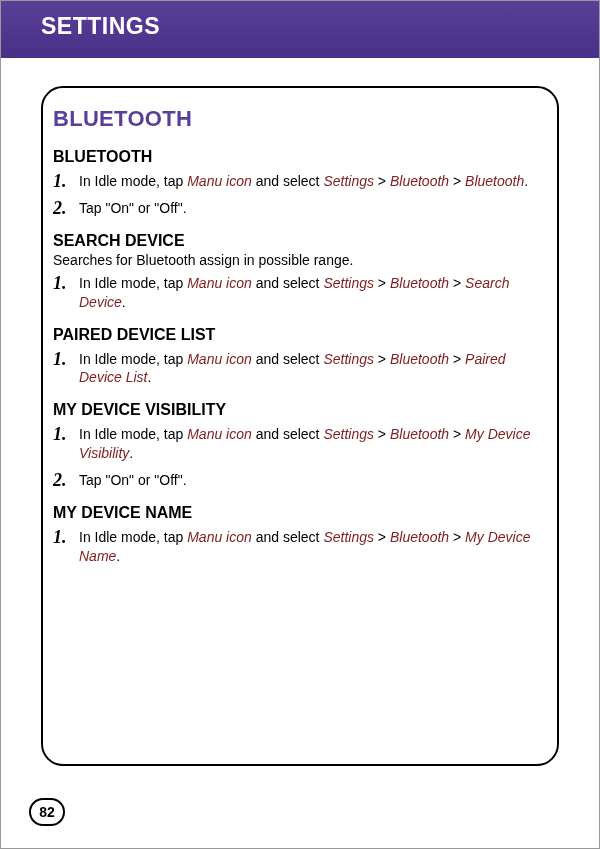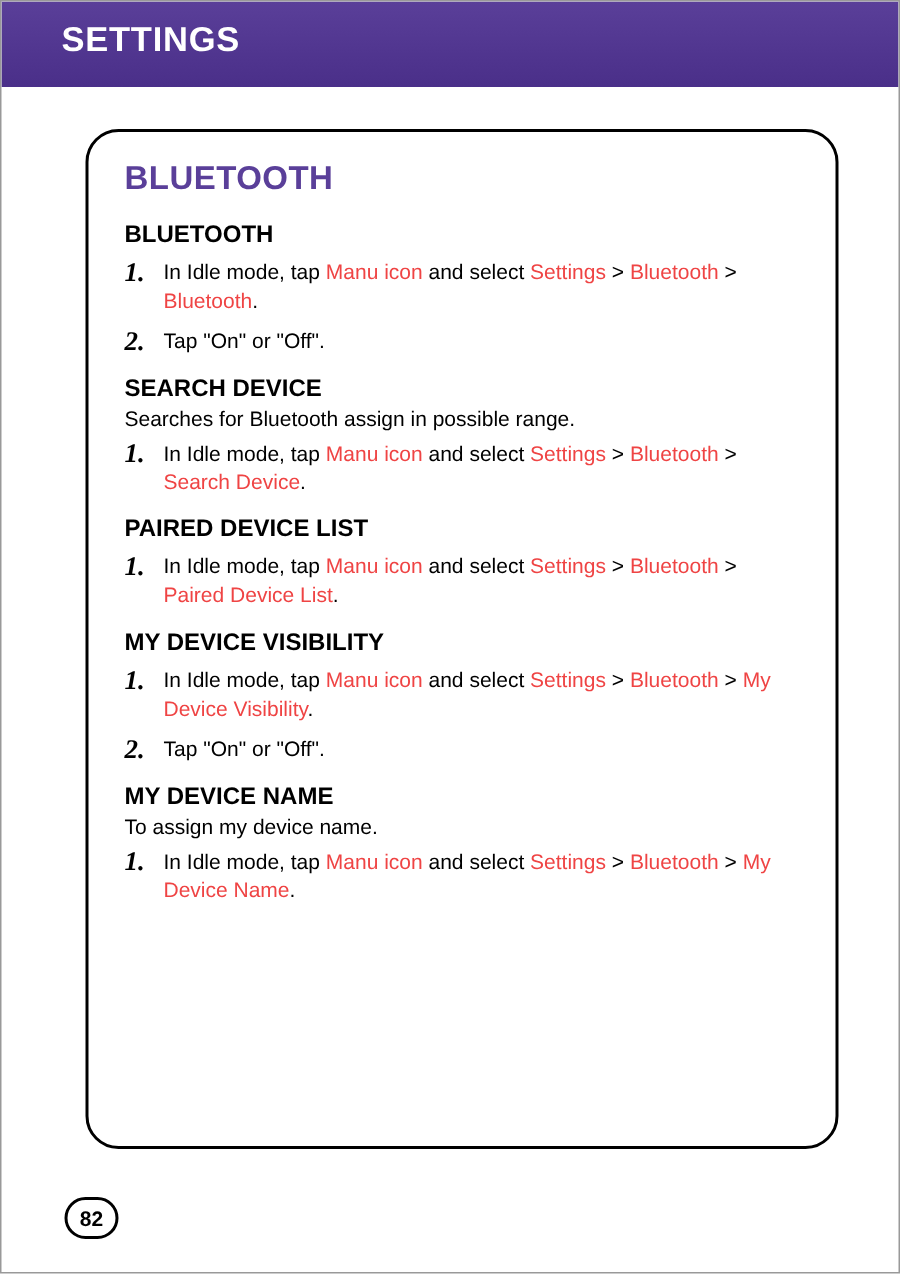--- a/index.html
+++ b/index.html
@@ -20,23 +20,22 @@
     font-weight: 700;
     letter-spacing: 0.5px;
     font-family: Arial, sans-serif;
   }
   .content-wrap {
     padding: 28px 40px 0 40px;
   }
   .card {
     border: 2.5px solid #000;
     border-radius: 22px;
-    padding: 18px 26px 30px 24px;
+    padding: 18px 26px 30px 10px;
     min-height: 680px;
-    margin-left: 16px;
   }
   .section-title {
     color: #5a3f99;
     font-weight: 700;
     font-size: 22px;
     margin-bottom: 16px;
     letter-spacing: 0.3px;
     font-family: Arial, sans-serif;
   }
   .sub {
@@ -71,26 +70,26 @@
     font-family: Georgia, "Times New Roman", serif;
     font-style: italic;
     font-weight: 700;
     font-size: 18px;
     color: #000;
   }
   ol.steps li .cont {
     display: block;
     padding-left: 0;
   }
-  .ui { color: #ef4444; }
+  .ui { color: #7f1d1d; font-style: italic; }
   .gt { color: #000; font-style: normal; }
   .page-num {
     position: absolute;
     bottom: 22px;
-    left: 42px;
+    left: 28px;
     width: 36px;
     height: 28px;
     border: 2px solid #000;
     border-radius: 14px;
     text-align: center;
     font-weight: 700;
     font-size: 14px;
     line-height: 24px;
     font-family: Arial, sans-serif;
   }
@@ -137,21 +136,20 @@
           <li>
             <span class="num">1.</span>
             <span class="cont">In Idle mode, tap <span class="ui">Manu icon</span> and select <span class="ui">Settings</span><span class="gt"> &gt; </span><span class="ui">Bluetooth</span><span class="gt"> &gt; </span><span class="ui">My Device Visibility</span>.</span>
           </li>
           <li>
             <span class="num">2.</span>
             <span class="cont">Tap "On" or "Off".</span>
           </li>
         </ol>
         <div class="sub">MY DEVICE NAME</div>
-        <div class="desc">To assign my device name.</div>
         <ol class="steps">
           <li>
             <span class="num">1.</span>
             <span class="cont">In Idle mode, tap <span class="ui">Manu icon</span> and select <span class="ui">Settings</span><span class="gt"> &gt; </span><span class="ui">Bluetooth</span><span class="gt"> &gt; </span><span class="ui">My Device Name</span>.</span>
           </li>
         </ol>
       </div>
   </div>
 </div>
 

